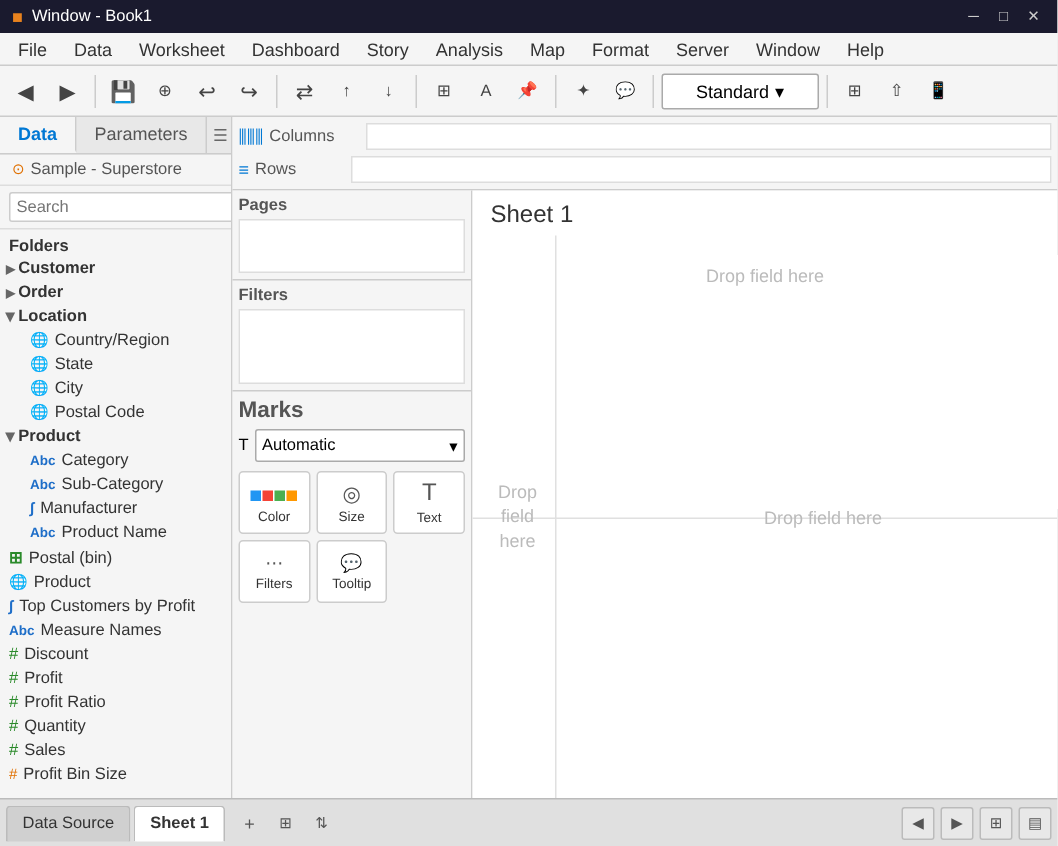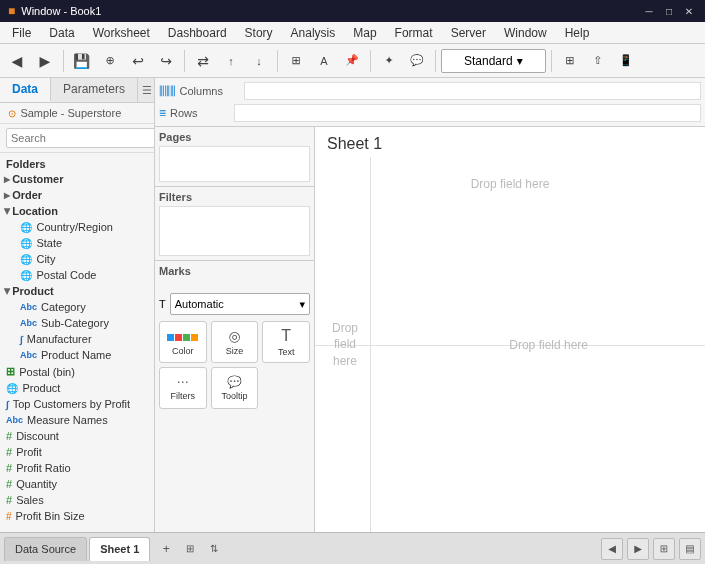--- a/index.html
+++ b/index.html
@@ -242,21 +242,21 @@
     .shelf-drop-box {
       min-height: 36px;
       border: 1px solid #ddd;
       background: white;
     }
 
     .marks-section {
       padding: 4px;
       flex: 1;
     }
-    .marks-title { font-size: 11px; font-weight: bold; color: #555; margin-bottom: 16px; }
+    .marks-title { font-size: 15px; font-weight: bold; color: #555; margin-bottom: 4px; }
     .marks-type {
       display: flex;
       align-items: center;
       gap: 4px;
       margin-bottom: 6px;
     }
     .marks-dropdown {
       flex: 1;
       height: 22px;
       border: 1px solid #aaa;

